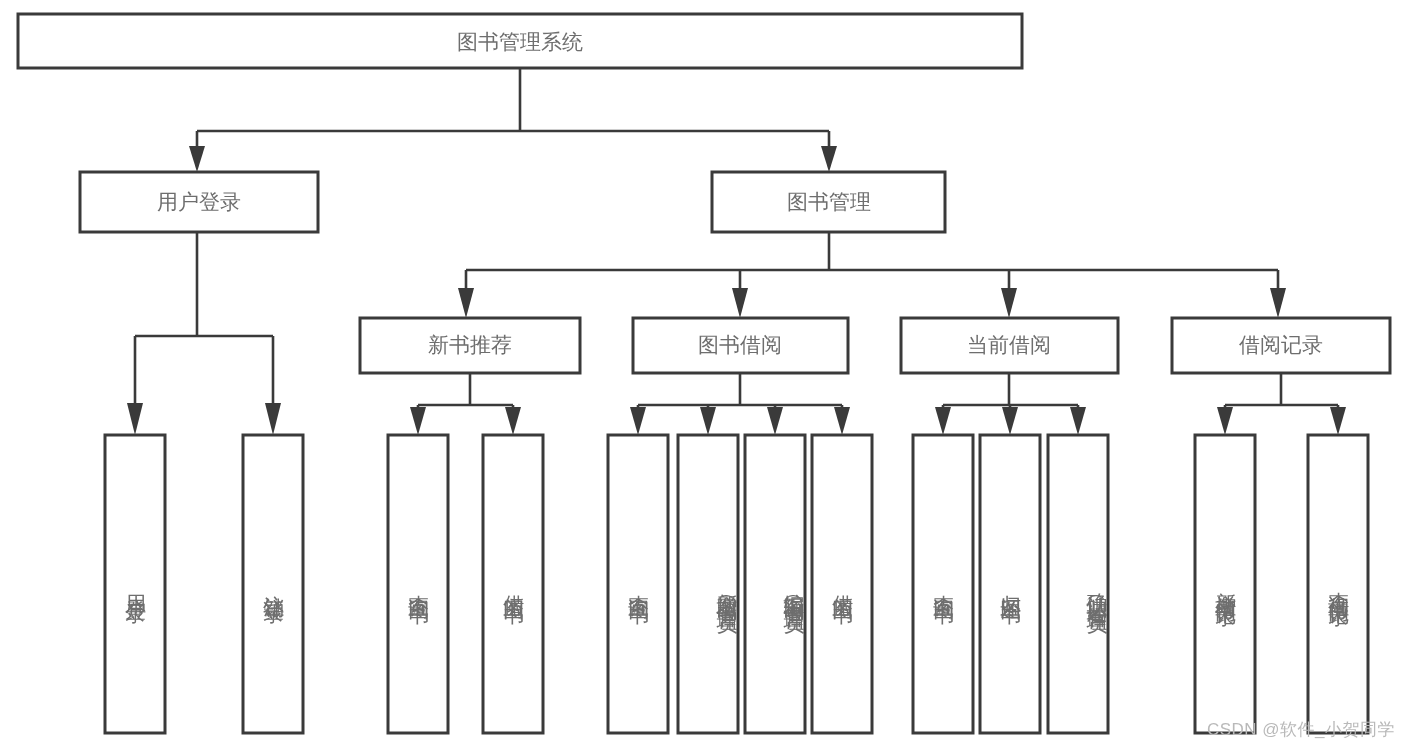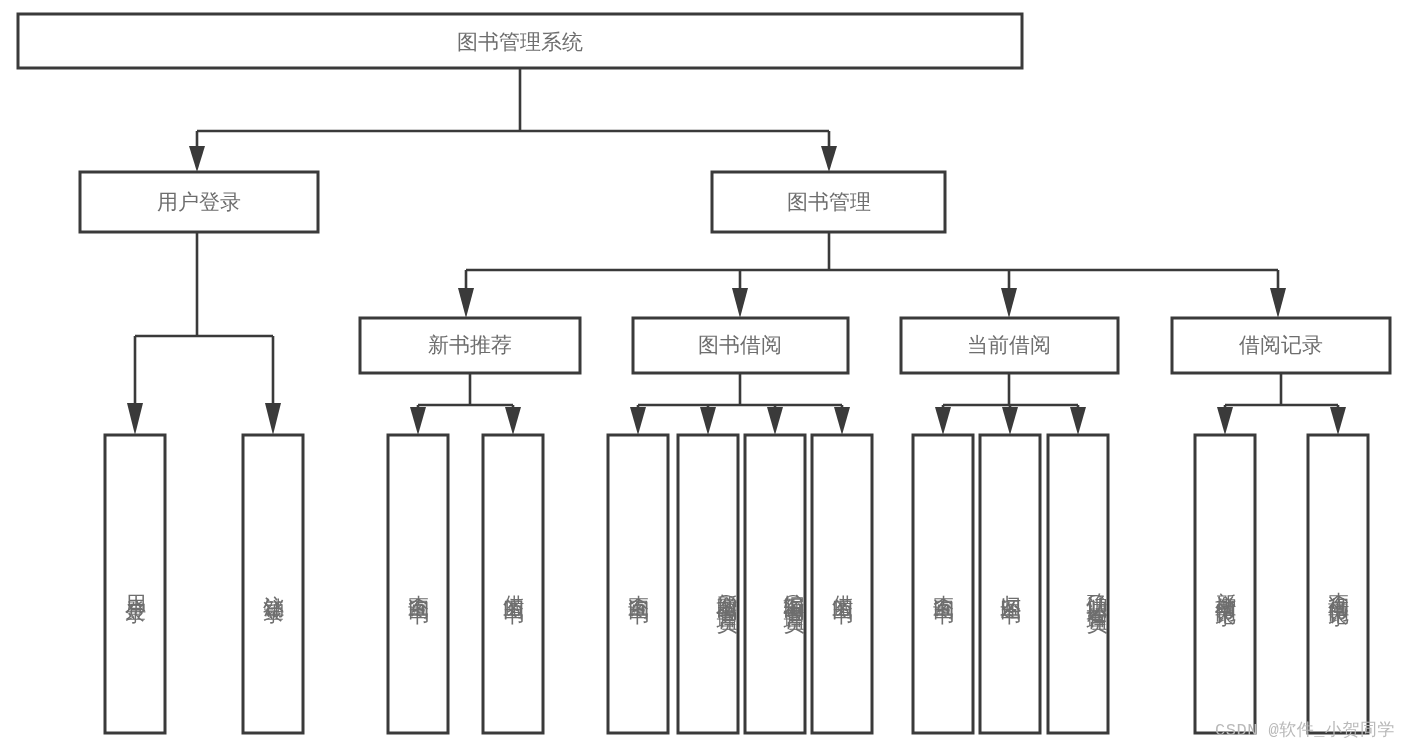--- a/index.html
+++ b/index.html
@@ -66,21 +66,21 @@
     white-space: nowrap;
     text-align: center;
     pointer-events: none;
     user-select: none;
   }
   .watermark {
     position: absolute;
     right: 10px;
     bottom: 6px;
     color: #b9b9b9;
-    font-family: Liberation Mono, monospace;
+    font-family: Liberation Sans, sans-serif;
     font-size: 17px;
     letter-spacing: 0.5px;
     white-space: nowrap;
     user-select: none;
   }
 </style>
 </head>
 <body>
 
 <div id="diagram-root">

